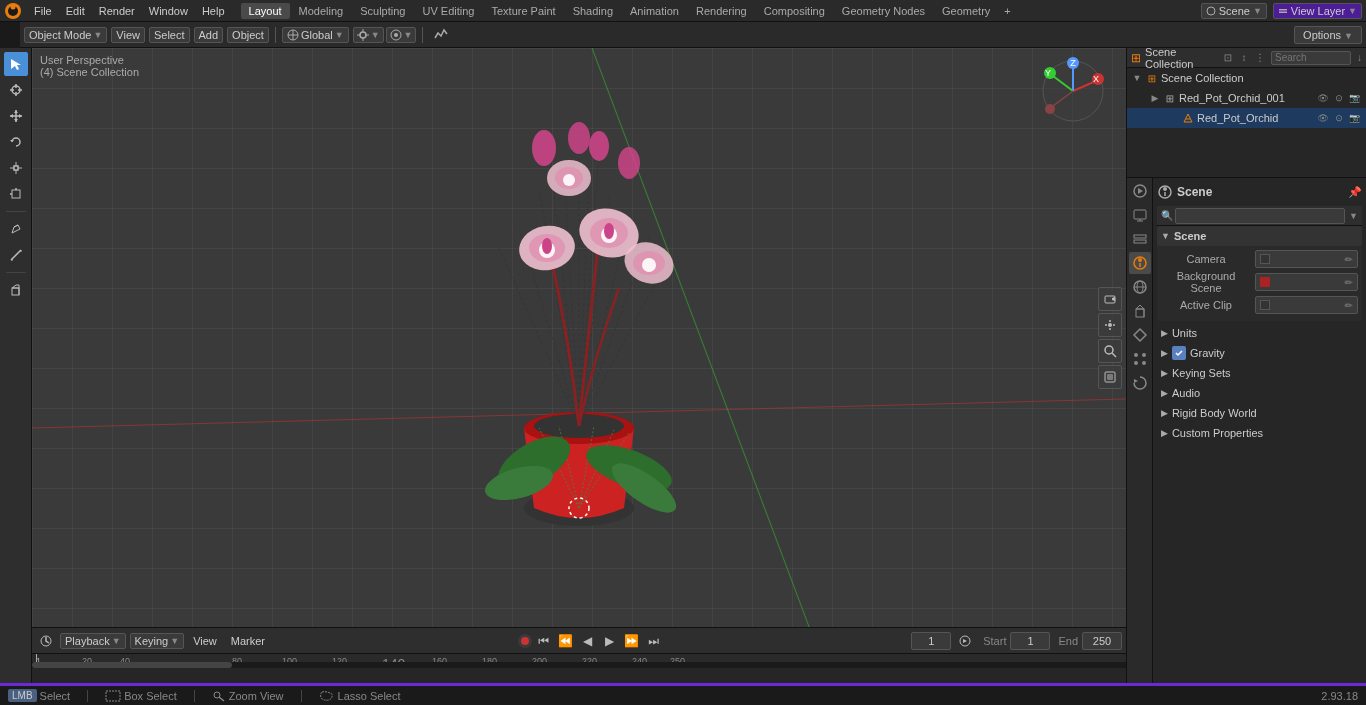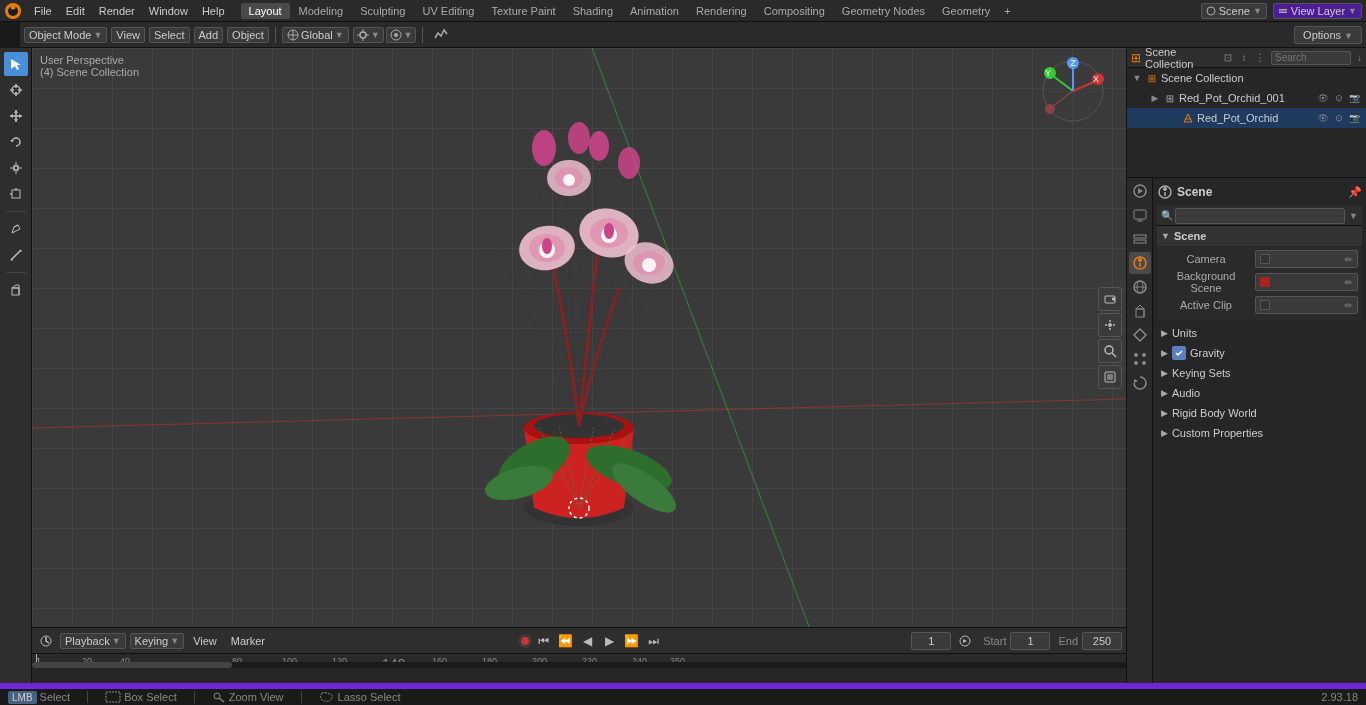--- a/index.html
+++ b/index.html
@@ -450,21 +450,21 @@
     }
 
     
     .status-bar {
       height: 22px;
       background: #1a1a1a;
       display: flex;
       align-items: center;
       padding: 0 8px;
       gap: 17px;
-      border-top: 6px solid #6d28d9;
+      border-top: 3px solid #6d28d9;
       font-size: 11px;
       color: #888;
     }
     .status-item {
       display: flex;
       align-items: center;
       gap: 3px;
     }
     .status-divider {
       width: 1px;

